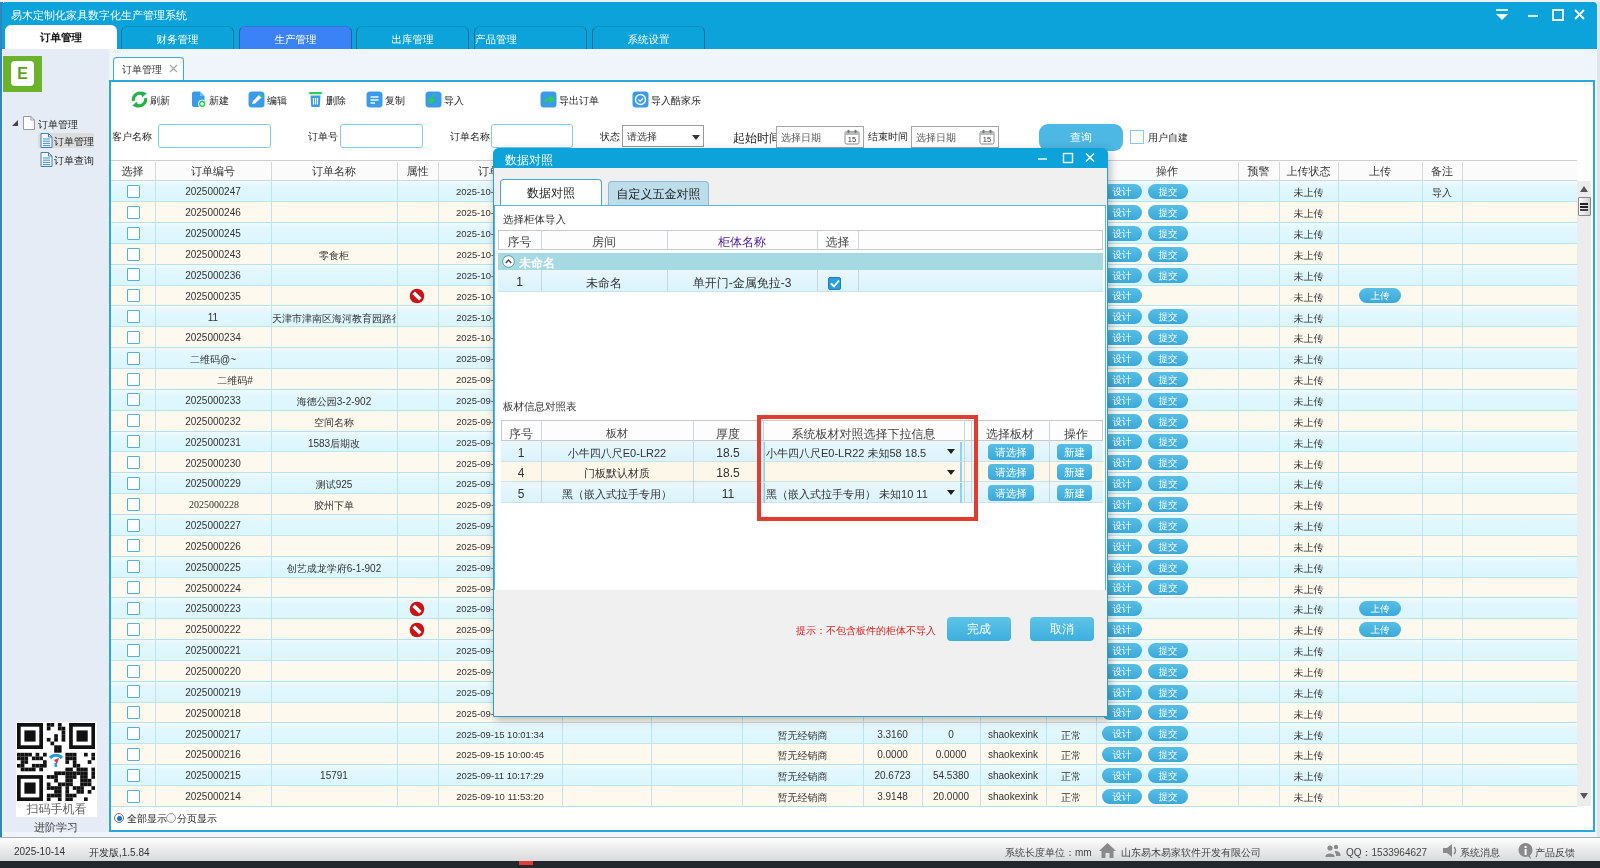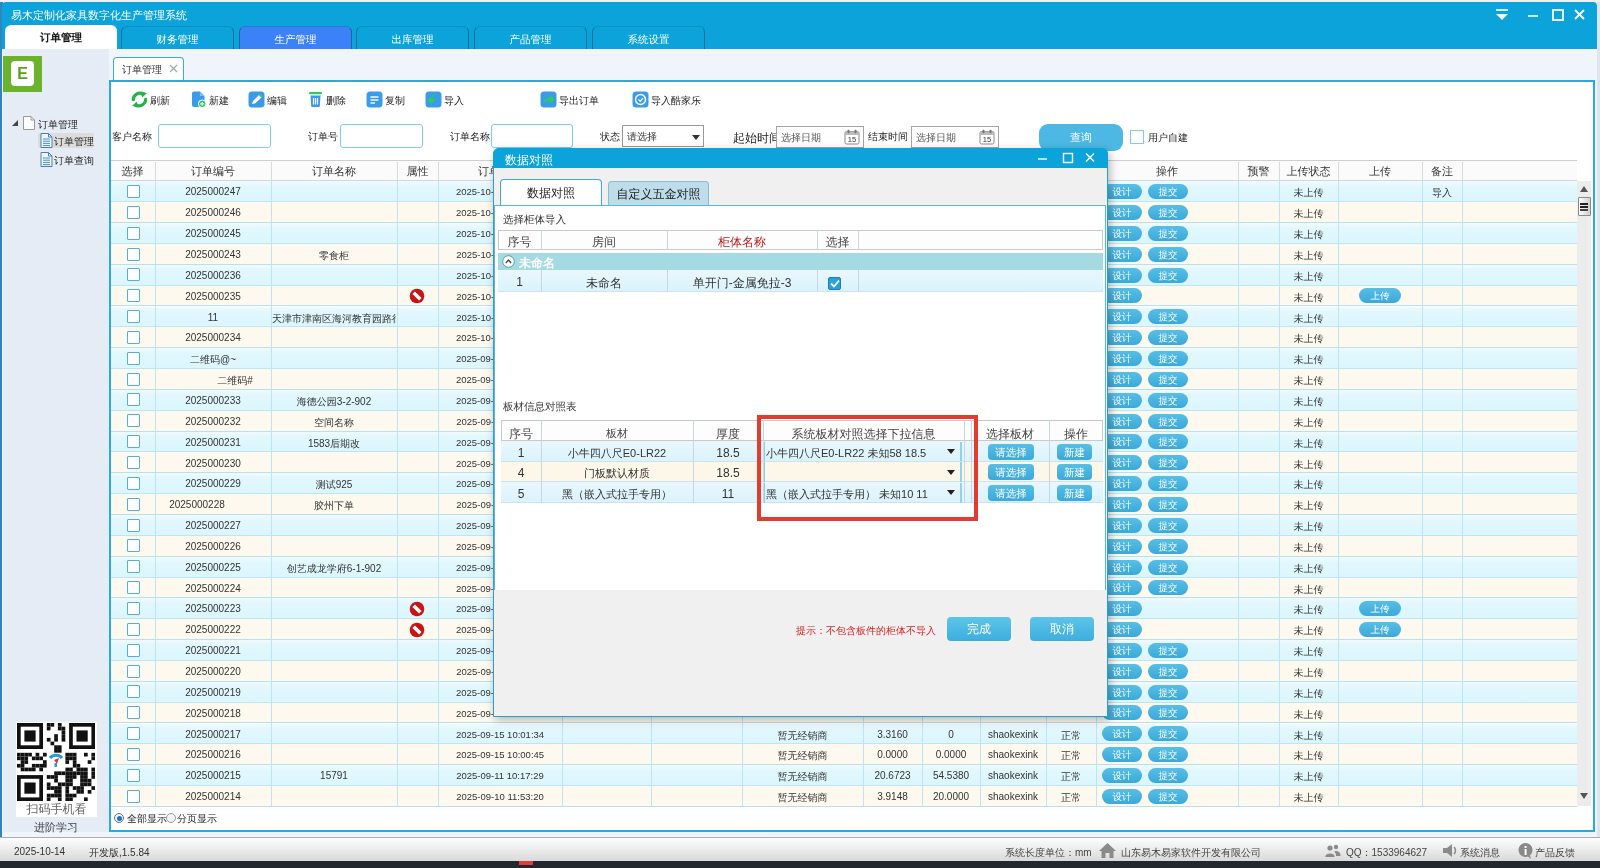--- a/index.html
+++ b/index.html
@@ -19,21 +19,21 @@
       <path d="M2 6 L8 12 L14 6 Z" fill="#fff" stroke="none"></path>
 <path d="M34 8 H44"></path>
 <rect x="59" y="2" width="10" height="10" stroke-width="1.8"></rect>
 <path d="M81 2 L90 11 M90 2 L81 11" stroke-width="1.8"></path>
 </g>
   </svg>
 <div class="a" style="left:5px;top:25px;width:112px;height:24px;background:#fff;border-radius:6px 6px 0 0;text-align:center;line-height:25px;color:#111;font-size:10.5px;font-weight:bold;">订单管理</div>
 <div class="a" style="left:121px;top:26px;width:113px;height:23px;background:#0ba3d9;border:1.5px solid rgba(7,78,110,.55);border-top-color:rgba(7,78,110,.22);border-bottom:none;border-radius:6px 6px 0 0;text-align:center;line-height:24px;color:#fff;font-size:10.5px;">财务管理</div>
 <div class="a" style="left:239px;top:26px;width:113px;height:23px;background:#3b82f6;border:1.5px solid rgba(7,78,110,.55);border-top-color:rgba(7,78,110,.22);border-bottom:none;border-radius:6px 6px 0 0;text-align:center;line-height:24px;color:#fff;font-size:10.5px;">生产管理</div>
 <div class="a" style="left:356px;top:26px;width:113px;height:23px;background:#0ba3d9;border:1.5px solid rgba(7,78,110,.55);border-top-color:rgba(7,78,110,.22);border-bottom:none;border-radius:6px 6px 0 0;text-align:center;line-height:24px;color:#fff;font-size:10.5px;">出库管理</div>
-<div class="a" style="left:474px;top:26px;width:113px;height:23px;background:#0ba3d9;border:1.5px solid rgba(7,78,110,.55);border-top-color:rgba(7,78,110,.22);border-bottom:none;border-radius:6px 6px 0 0;text-align:center;line-height:24px;color:#fff;font-size:10.5px;">产品管理</div>
+<div class="a" style="left:474px;top:26px;width:113px;height:23px;background:#0ba3d9;border:1.5px solid rgba(7,78,110,.55);border-top-color:rgba(7,78,110,.22);border-bottom:none;border-radius:6px 6px 0 0;line-height:24px;color:#fff;font-size:10.5px;">产品管理</div>
 <div class="a" style="left:592px;top:26px;width:113px;height:23px;background:#0ba3d9;border:1.5px solid rgba(7,78,110,.55);border-top-color:rgba(7,78,110,.22);border-bottom:none;border-radius:6px 6px 0 0;text-align:center;line-height:24px;color:#fff;font-size:10.5px;">系统设置</div>
 <div class="a" style="left:2px;top:49px;width:1595px;height:788px;background:#f0f5fb;"></div>
 <div class="a" style="left:3px;top:49px;width:106px;height:783px;background:#e6ecf5;"></div>
 <div class="a" style="left:3px;top:56px;width:39px;height:36px;background:#6cb32c;"></div>
 <div class="a" style="left:11px;top:61px;width:23px;height:25px;background:#fff;border-radius:4px;"></div>
 <div class="a" style="left:11px;top:61px;width:23px;height:25px;color:#5aa21e;font-weight:bold;font-size:16px;text-align:center;line-height:25px;">E</div>
 <svg class="a" style="left:11px;top:119px;" width="8" height="8" viewBox="0 0 8 8">
     <path d="M7 1 V7 H1 Z" fill="#444"></path>
   </svg>
 <svg class="a" style="left:22px;top:116px;" width="14" height="14" viewBox="0 0 14 14">
@@ -483,21 +483,21 @@
 <div class="btn" style="left:1148px;top:455.3px;width:40px;">提交</div>
 <div class="hdr" style="left:1279px;top:457.5px;width:59px;">未上传</div>
 <div class="a" style="left:127px;top:476.8px;width:13px;height:13px;background:#fdfeff;border:1.5px solid #54aede;border-radius:1px;"></div>
 <div class="hdr" style="left:155px;top:478.3px;width:116px;">2025000229</div>
 <div class="hdr" style="left:272px;top:478.3px;width:124px;white-space:nowrap;overflow:hidden;">测试925</div>
 <div class="hdr" style="left:438px;top:478.3px;width:124px;white-space:nowrap;font-size:9.5px;">2025-09-24 14:02:51</div>
 <div class="btn" style="left:1102px;top:476.1px;width:40px;">设计</div>
 <div class="btn" style="left:1148px;top:476.1px;width:40px;">提交</div>
 <div class="hdr" style="left:1279px;top:478.3px;width:59px;">未上传</div>
 <div class="a" style="left:127px;top:497.6px;width:13px;height:13px;background:#fdfeff;border:1.5px solid #54aede;border-radius:1px;"></div>
-<div class="hdr" style="left:139px;top:499.1px;width:116px;">2025000228</div>
+<div class="hdr" style="left:156px;top:499.1px;width:116px;font-family:Liberation Serif, serif;">2025000228</div>
 <div class="hdr" style="left:272px;top:499.1px;width:124px;white-space:nowrap;overflow:hidden;">胶州下单</div>
 <div class="hdr" style="left:438px;top:499.1px;width:124px;white-space:nowrap;font-size:9.5px;">2025-09-23 10:11:27</div>
 <div class="btn" style="left:1102px;top:496.9px;width:40px;">设计</div>
 <div class="btn" style="left:1148px;top:496.9px;width:40px;">提交</div>
 <div class="hdr" style="left:1279px;top:499.1px;width:59px;">未上传</div>
 <div class="a" style="left:127px;top:518.5px;width:13px;height:13px;background:#fdfeff;border:1.5px solid #54aede;border-radius:1px;"></div>
 <div class="hdr" style="left:155px;top:520.0px;width:116px;">2025000227</div>
 <div class="hdr" style="left:438px;top:520.0px;width:124px;white-space:nowrap;font-size:9.5px;">2025-09-22 17:08:40</div>
 <div class="btn" style="left:1102px;top:517.8px;width:40px;">设计</div>
 <div class="btn" style="left:1148px;top:517.8px;width:40px;">提交</div>
@@ -667,21 +667,21 @@
       <path d="M49 1.5 L57 9.5 M57 1.5 L49 9.5"></path>
     </g>
   </svg>
 <div class="a" style="left:608px;top:181px;width:101px;height:24px;background:#bcdde9;border:1px solid #8bbdd0;border-bottom:none;border-radius:4px 4px 0 0;text-align:center;line-height:24px;font-size:12px;color:#222;">自定义五金对照</div>
 <div class="a" style="left:500px;top:179px;width:102px;height:27px;background:#fff;border:1px solid #3fa9d8;border-bottom:none;border-radius:4px 4px 0 0;text-align:center;line-height:26px;font-size:12px;color:#222;">数据对照</div>
 <div class="a" style="left:494px;top:205px;width:612px;height:385px;background:#fff;border:1px solid #58b7dd;border-bottom:none;"></div>
 <div class="a" style="left:503px;top:213px;width:120px;height:12px;font-size:10.5px;color:#333;">选择柜体导入</div>
 <div class="a" style="left:498px;top:230px;width:605px;height:20px;background:#fdfdfd;border:1px solid #c9c9c9;"></div>
 <div class="hdr" style="left:498px;top:234px;width:43px;font-size:12px;color:#444;">序号</div>
 <div class="hdr" style="left:541px;top:234px;width:126px;font-size:12px;color:#444;">房间</div>
-<div class="hdr" style="left:667px;top:234px;width:150px;font-size:12px;color:#b91c1c;">柜体名称</div>
+<div class="hdr" style="left:667px;top:234px;width:150px;font-size:12px;color:#4c1d95;">柜体名称</div>
 <div class="hdr" style="left:817px;top:234px;width:41px;font-size:12px;color:#444;">选择</div>
 <div class="a" style="left:498px;top:253px;width:605px;height:17px;background:#a6dae2;"></div>
 <svg class="a" style="left:502px;top:255px;" width="13" height="13" viewBox="0 0 13 13">
     <circle cx="6.5" cy="6.5" r="5.8" fill="#fff" stroke="#5899a8"></circle>
     <path d="M3.8 8 L6.5 5 L9.2 8" stroke="#444" stroke-width="1.3" fill="none"></path>
   </svg>
 <div class="a" style="left:519px;top:255px;width:80px;height:14px;color:#fff;font-weight:bold;font-size:12px;">未命名</div>
 <div class="a" style="left:498px;top:270px;width:605px;height:22px;background:linear-gradient(180deg,#eaf7fd,#daf3fc);border-bottom:1px solid #cbe4ef;"></div>
 <div class="a" style="left:541px;top:230px;width:1px;height:20px;background:#c9d6dd;box-shadow:0 40px 0 #c9d6dd,0 41px 0 #c9d6dd;"></div>
 <div class="a" style="left:667px;top:230px;width:1px;height:20px;background:#c9d6dd;box-shadow:0 40px 0 #c9d6dd,0 41px 0 #c9d6dd;"></div>

